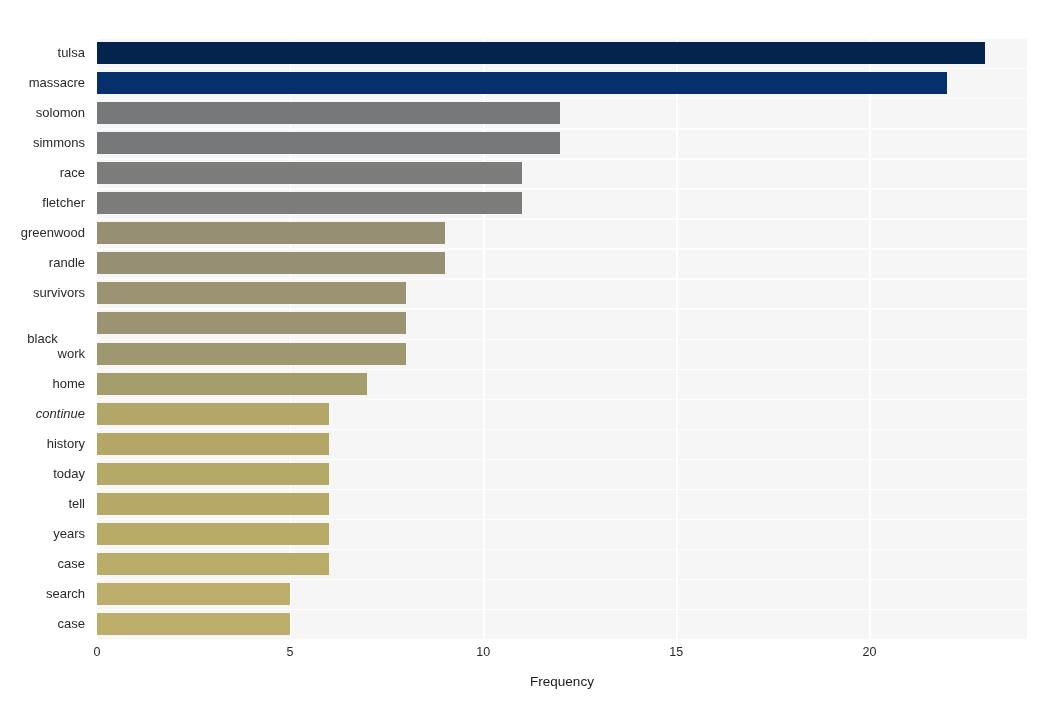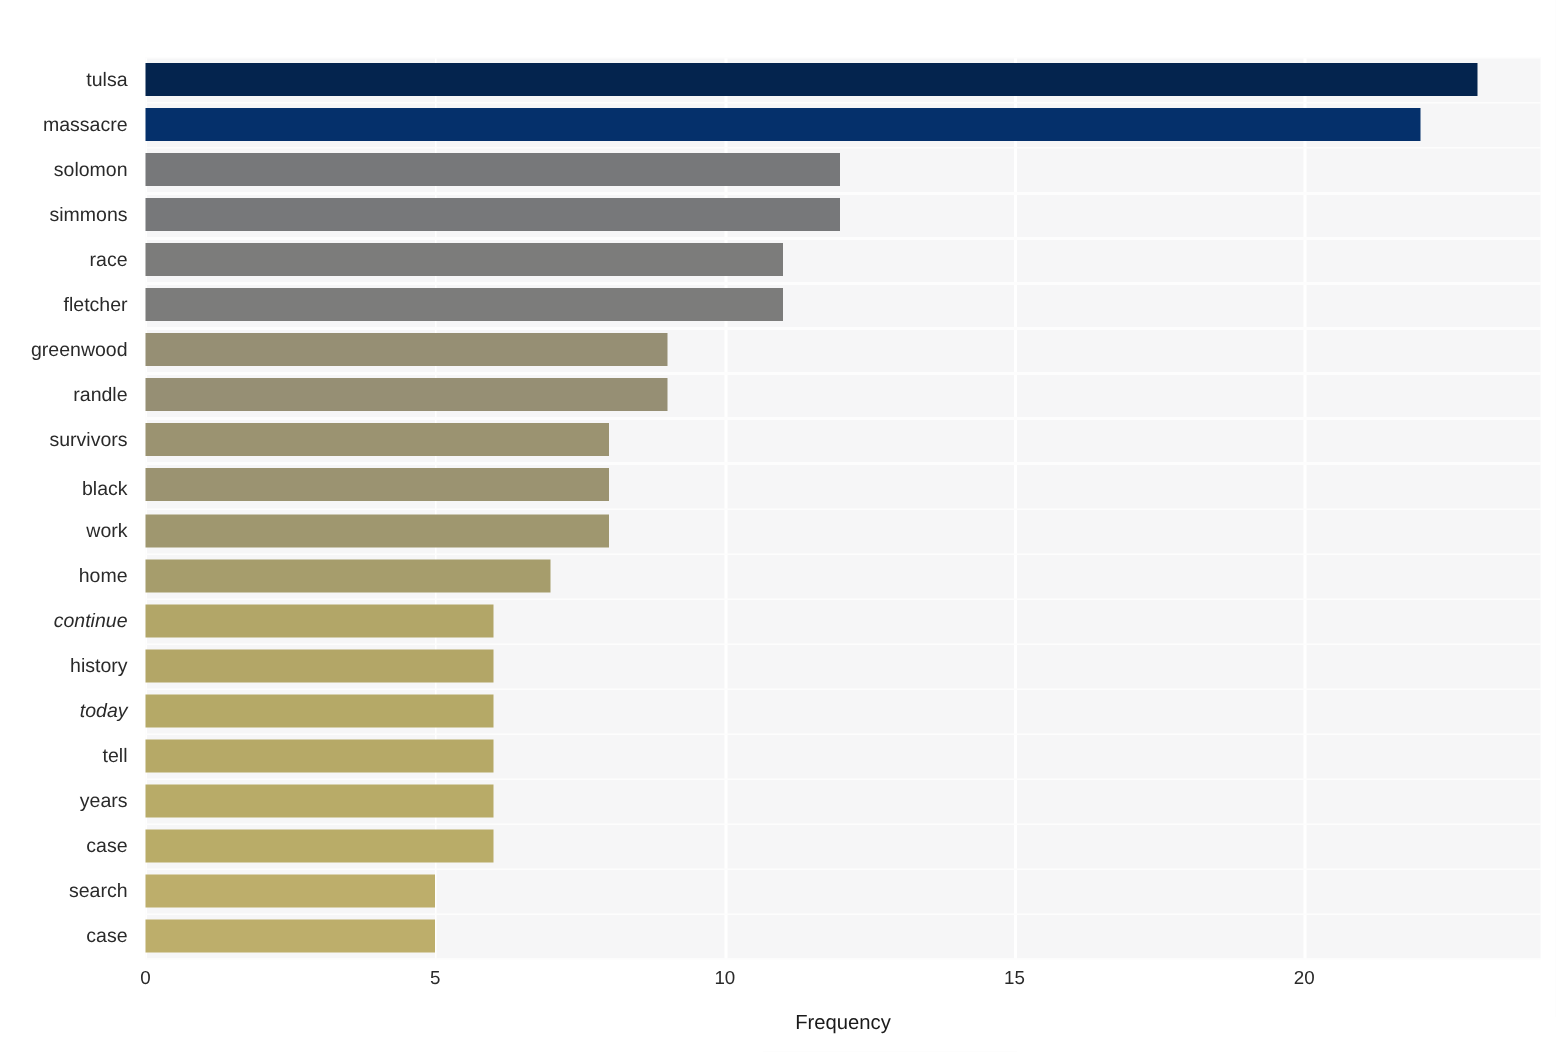--- a/index.html
+++ b/index.html
@@ -184,26 +184,26 @@
   <div id="ylabels">
       <div class="ytick-label" style="top: 8.025px;">tulsa</div>
       <div class="ytick-label" style="top: 38.075px; margin-left: 20px;">massacre</div>
       <div class="ytick-label" style="top: 68.125px;">solomon</div>
       <div class="ytick-label" style="top: 98.175px;">simmons</div>
       <div class="ytick-label" style="top: 128.225px;">race</div>
       <div class="ytick-label" style="top: 158.275px;">fletcher</div>
       <div class="ytick-label" style="top: 188.325px;">greenwood</div>
       <div class="ytick-label" style="top: 218.375px;">randle</div>
       <div class="ytick-label" style="top: 248.425px;">survivors</div>
-      <div class="ytick-label" style="top: 281px;">black</div>
+      <div class="ytick-label" style="top: 294px; text-align: center;">black</div>
       <div class="ytick-label" style="top: 308.525px;">work</div>
       <div class="ytick-label" style="top: 338.575px;">home</div>
       <div class="ytick-label" style="top: 369px; font-style: italic;">continue</div>
       <div class="ytick-label" style="top: 398.675px;">history</div>
-      <div class="ytick-label" style="top: 428.725px; font-style: italic;">today</div>
+      <div class="ytick-label" style="top: 428.725px;">today</div>
       <div class="ytick-label" style="top: 458.775px;">tell</div>
       <div class="ytick-label" style="top: 488.825px; padding-left: 12px;">years</div>
       <div class="ytick-label" style="top: 518.875px;">case</div>
       <div class="ytick-label" style="top: 548.925px;">search</div>
       <div class="ytick-label" style="top: 578.975px;">case</div>
     </div>
 
   <div id="xlabels">
       <div class="xtick-label" style="left: 97px;">0</div>
       <div class="xtick-label" style="left: 290.106px;">5</div>

